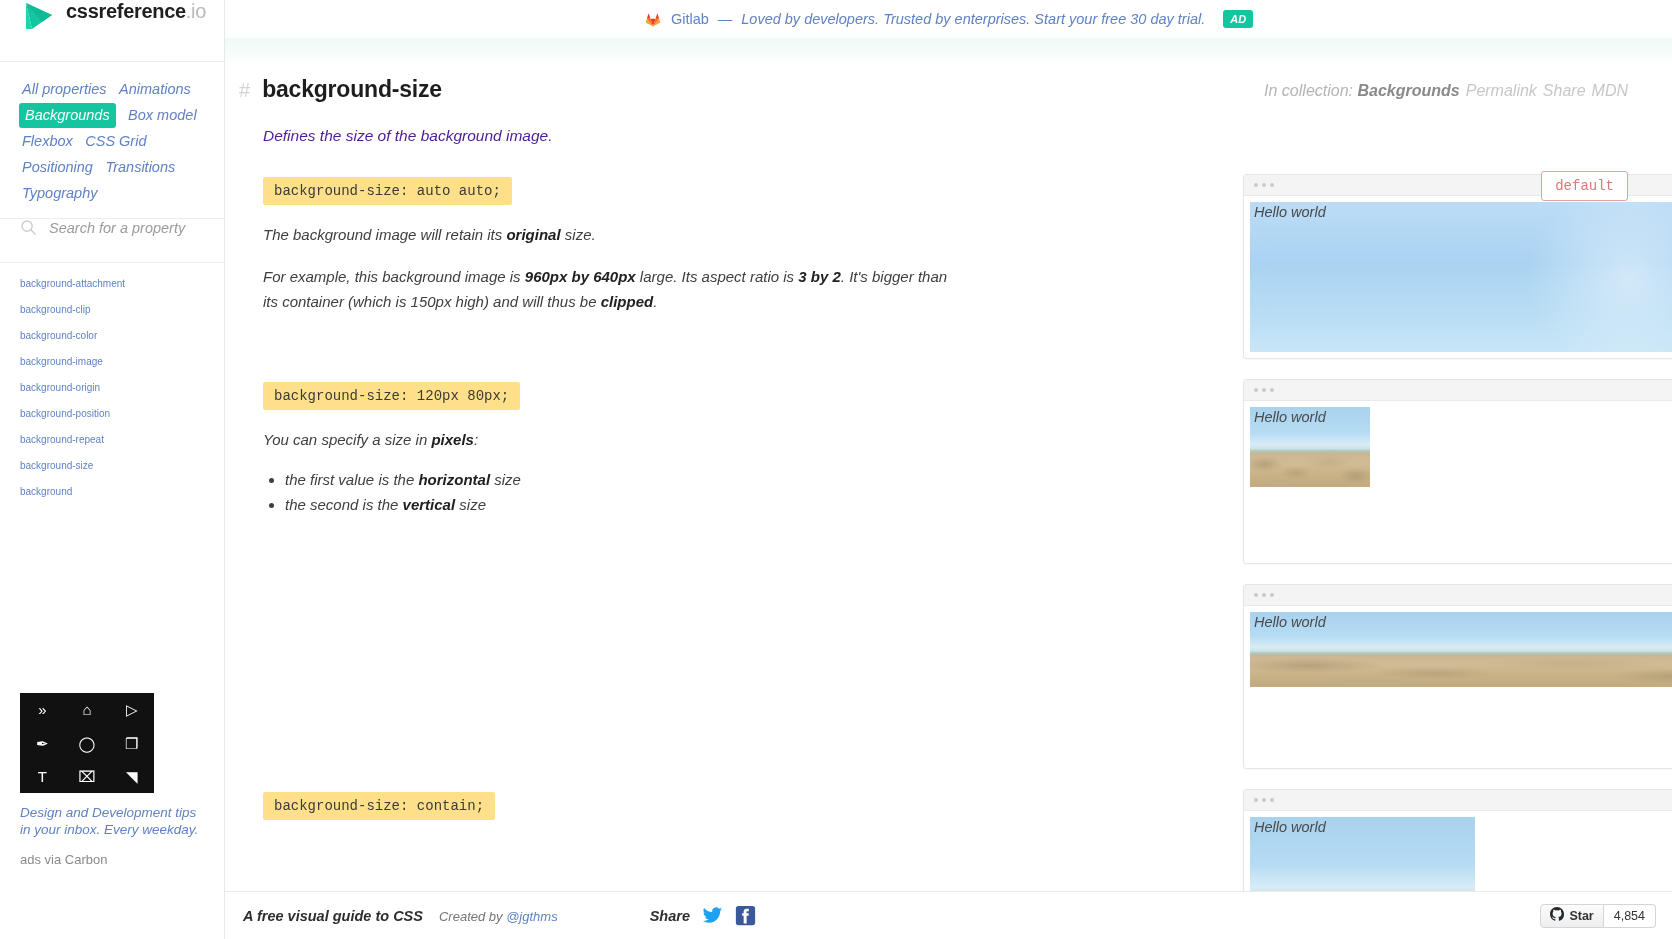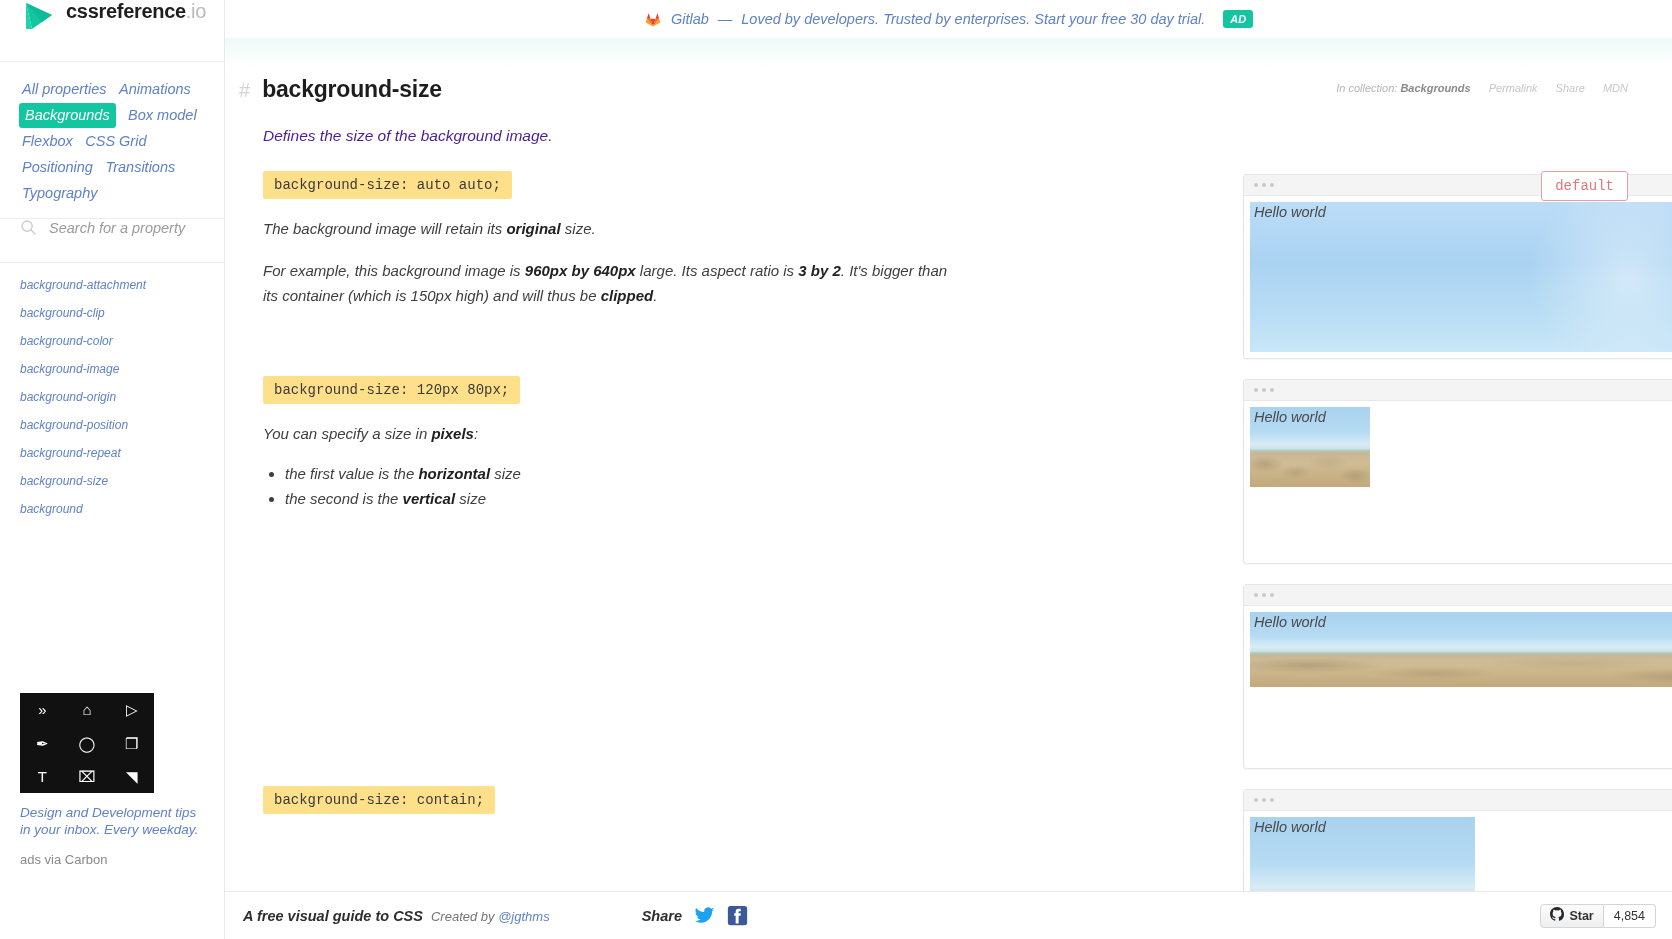--- a/index.html
+++ b/index.html
@@ -67,22 +67,21 @@
     font-style: italic;
     font-size: 14.5px;
     color: #555;
     width: 100%;
     background: transparent;
   }
   .search-input::placeholder { color: #9b9b9b; font-style: italic; }
 
   .prop-list { padding: 16px 0 0 20px; }
   .prop-item {
-    font-style: italic;
-    font-size: 12px;
+    font-size: 10px;
     color: #5f82c4;
     line-height: 1;
     margin-bottom: 16px;
     cursor: pointer;
     display: block;
   }
 
   
   .carbon {
     position: absolute;
@@ -114,21 +113,21 @@
   
   .topbar {
     position: absolute; left: 225px; top: 0;
     width: 1447px; height: 38px;
     background: #ffffff;
     display: flex; align-items: center; justify-content: center;
     z-index: 4;
   }
   .topad { display: flex; align-items: center; gap: 9px; white-space: nowrap; }
   .gl-icon { width: 18px; height: 18px; flex: none; }
-  .topad-brand { font-style: italic; font-size: 14.5px; color: #5f82c4; cursor: pointer; }
+  .topad-brand { font-size: 14.5px; color: #5f82c4; cursor: pointer; }
   .topad-dash { font-style: italic; font-size: 14.5px; color: #5f82c4; }
   .topad-text { font-style: italic; font-size: 14.5px; color: #5f82c4; cursor: pointer; }
   .ad-badge {
     margin-left: 9px;
     background: #13c6a0; color: #fff;
     font-size: 11px; font-weight: 700;
     font-style: italic;
     padding: 3px 7px; border-radius: 3px;
     cursor: pointer;
   }
@@ -148,34 +147,34 @@
 
   .page-head {
     position: relative;
     display: flex; align-items: baseline;
     padding: 38px 0 0 14px;
   }
   .hash { color: #d4d4d4; font-size: 20px; margin-right: 12px; cursor: pointer; }
   .page-title { font-size: 23px; font-weight: 700; color: #1d1d1d; letter-spacing: -0.2px; }
   .head-meta {
     position: absolute; right: 44px; top: 44px;
-    display: flex; align-items: center; gap: 18px;
-    font-size: 11px; font-style: italic; color: #b5b5b5;
+    display: flex; align-items: center; gap: 6px;
+    font-size: 16px; font-style: italic; color: #b5b5b5;
   }
   .head-meta b { color: #8a8a8a; font-weight: 700; font-style: italic; }
   .head-meta a { color: #c7c7c7; text-decoration: none; cursor: pointer; }
 
   .page-desc {
     font-style: italic; font-size: 15.5px; color: #4c1d95;
     padding: 24px 0 0 38px;
   }
 
   .sections { position: relative; margin-top: 26px; }
   .section { position: relative; display: flex; }
-  .sec-left { width: 800px; padding-left: 38px; }
+  .sec-left { width: 800px; padding-left: 38px; margin-top: 6px; }
 
   .code-chip {
     display: inline-block;
     background: #ffe08a;
     color: #3a3a3a;
     font-family: "Liberation Mono", monospace;
     font-size: 14px;
     padding: 7px 11px;
     border-radius: 2px;
     line-height: 1;
@@ -266,21 +265,21 @@
 
   
   .footer {
     position: absolute; left: 225px; bottom: 0;
     width: 1447px; height: 48px;
     background: #ffffff;
     border-top: 1px solid #e9e9e9;
     display: flex; align-items: center;
     z-index: 6;
   }
-  .footer-left { display: flex; align-items: baseline; gap: 8px; padding-left: 18px; }
+  .footer-left { display: flex; align-items: baseline; gap: 16px; padding-left: 18px; }
   .footer-title { font-style: italic; font-weight: 700; font-size: 14.5px; color: #2e2e2e; }
   .footer-by { font-style: italic; font-size: 13px; color: #767676; }
   .footer-by a { color: #5f82c4; text-decoration: none; cursor: pointer; }
   .footer-share { display: flex; align-items: center; gap: 12px; margin-left: 92px; }
   .share-label { font-style: italic; font-weight: 700; font-size: 14.5px; color: #2e2e2e; }
   .sicon { width: 21px; height: 21px; cursor: pointer; }
   .gh {
     margin-left: auto; margin-right: 16px;
     display: flex; align-items: center;
   }

